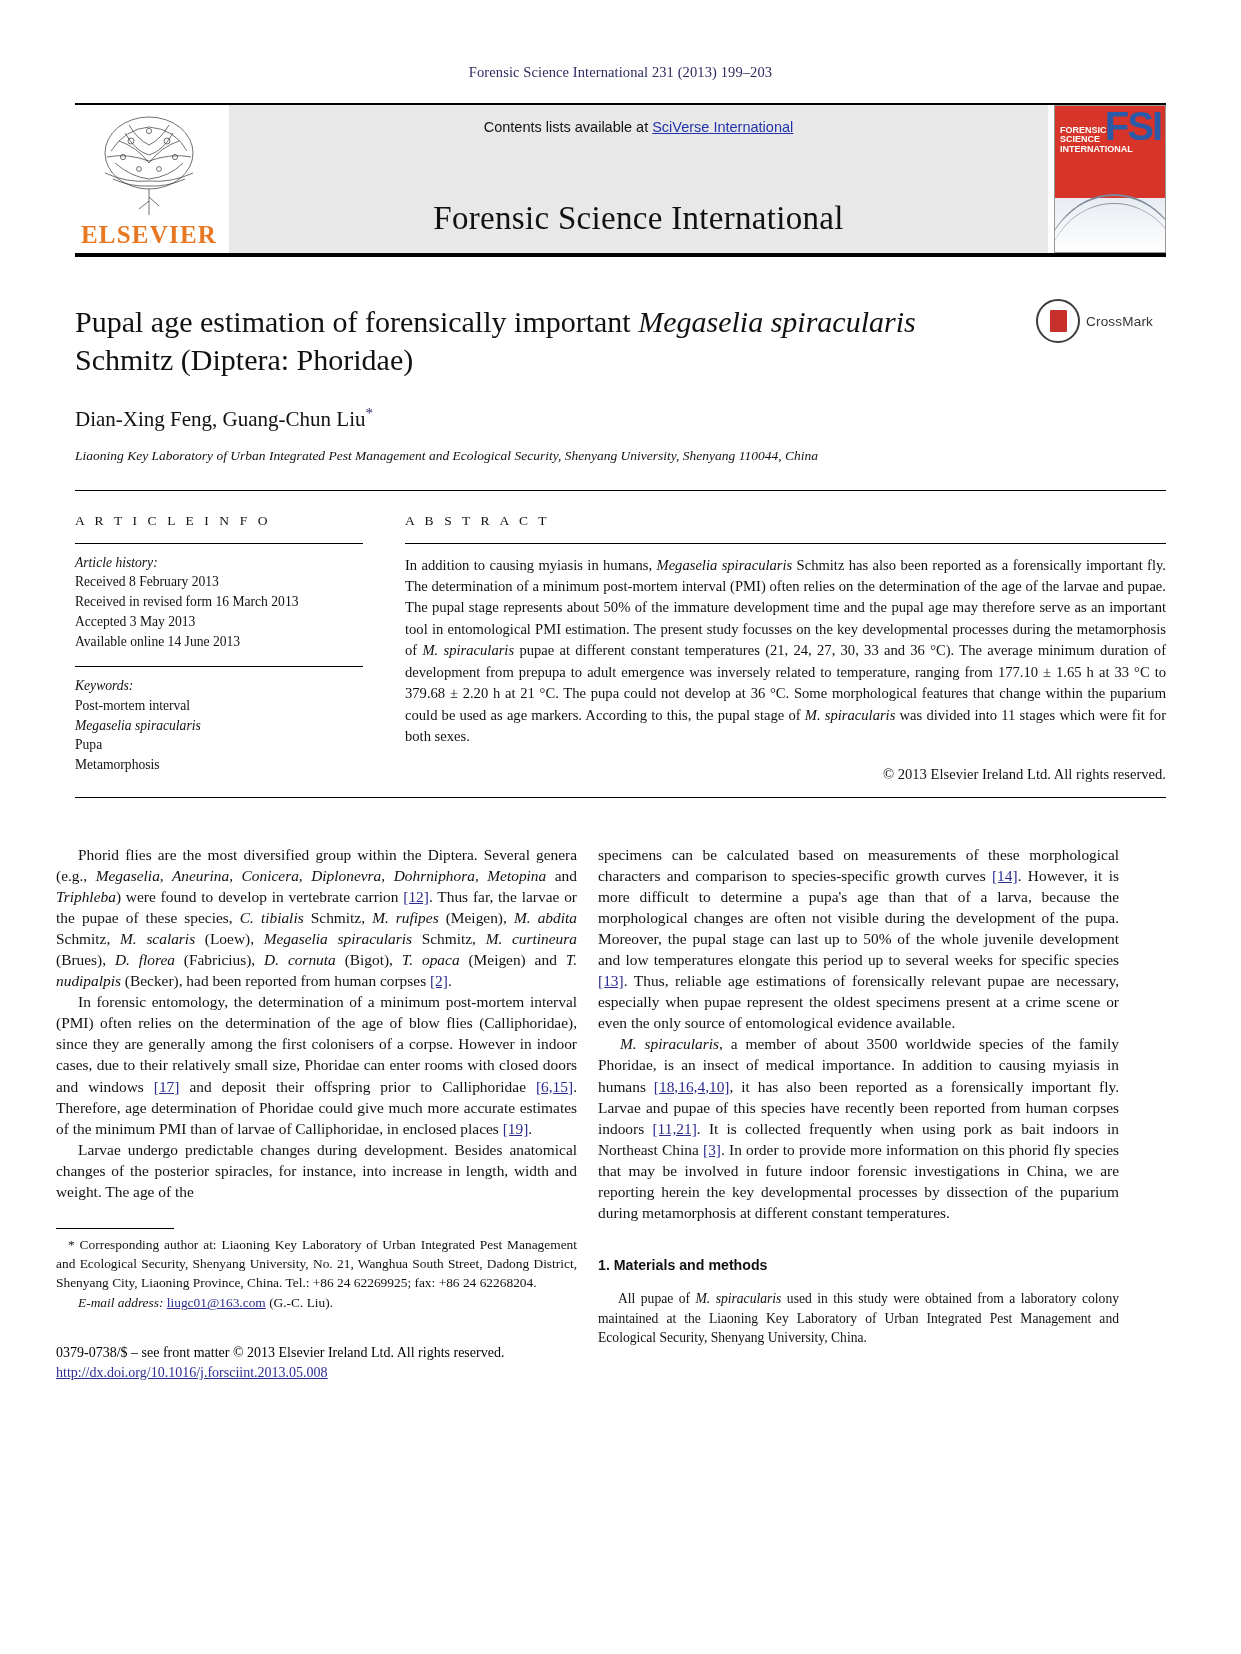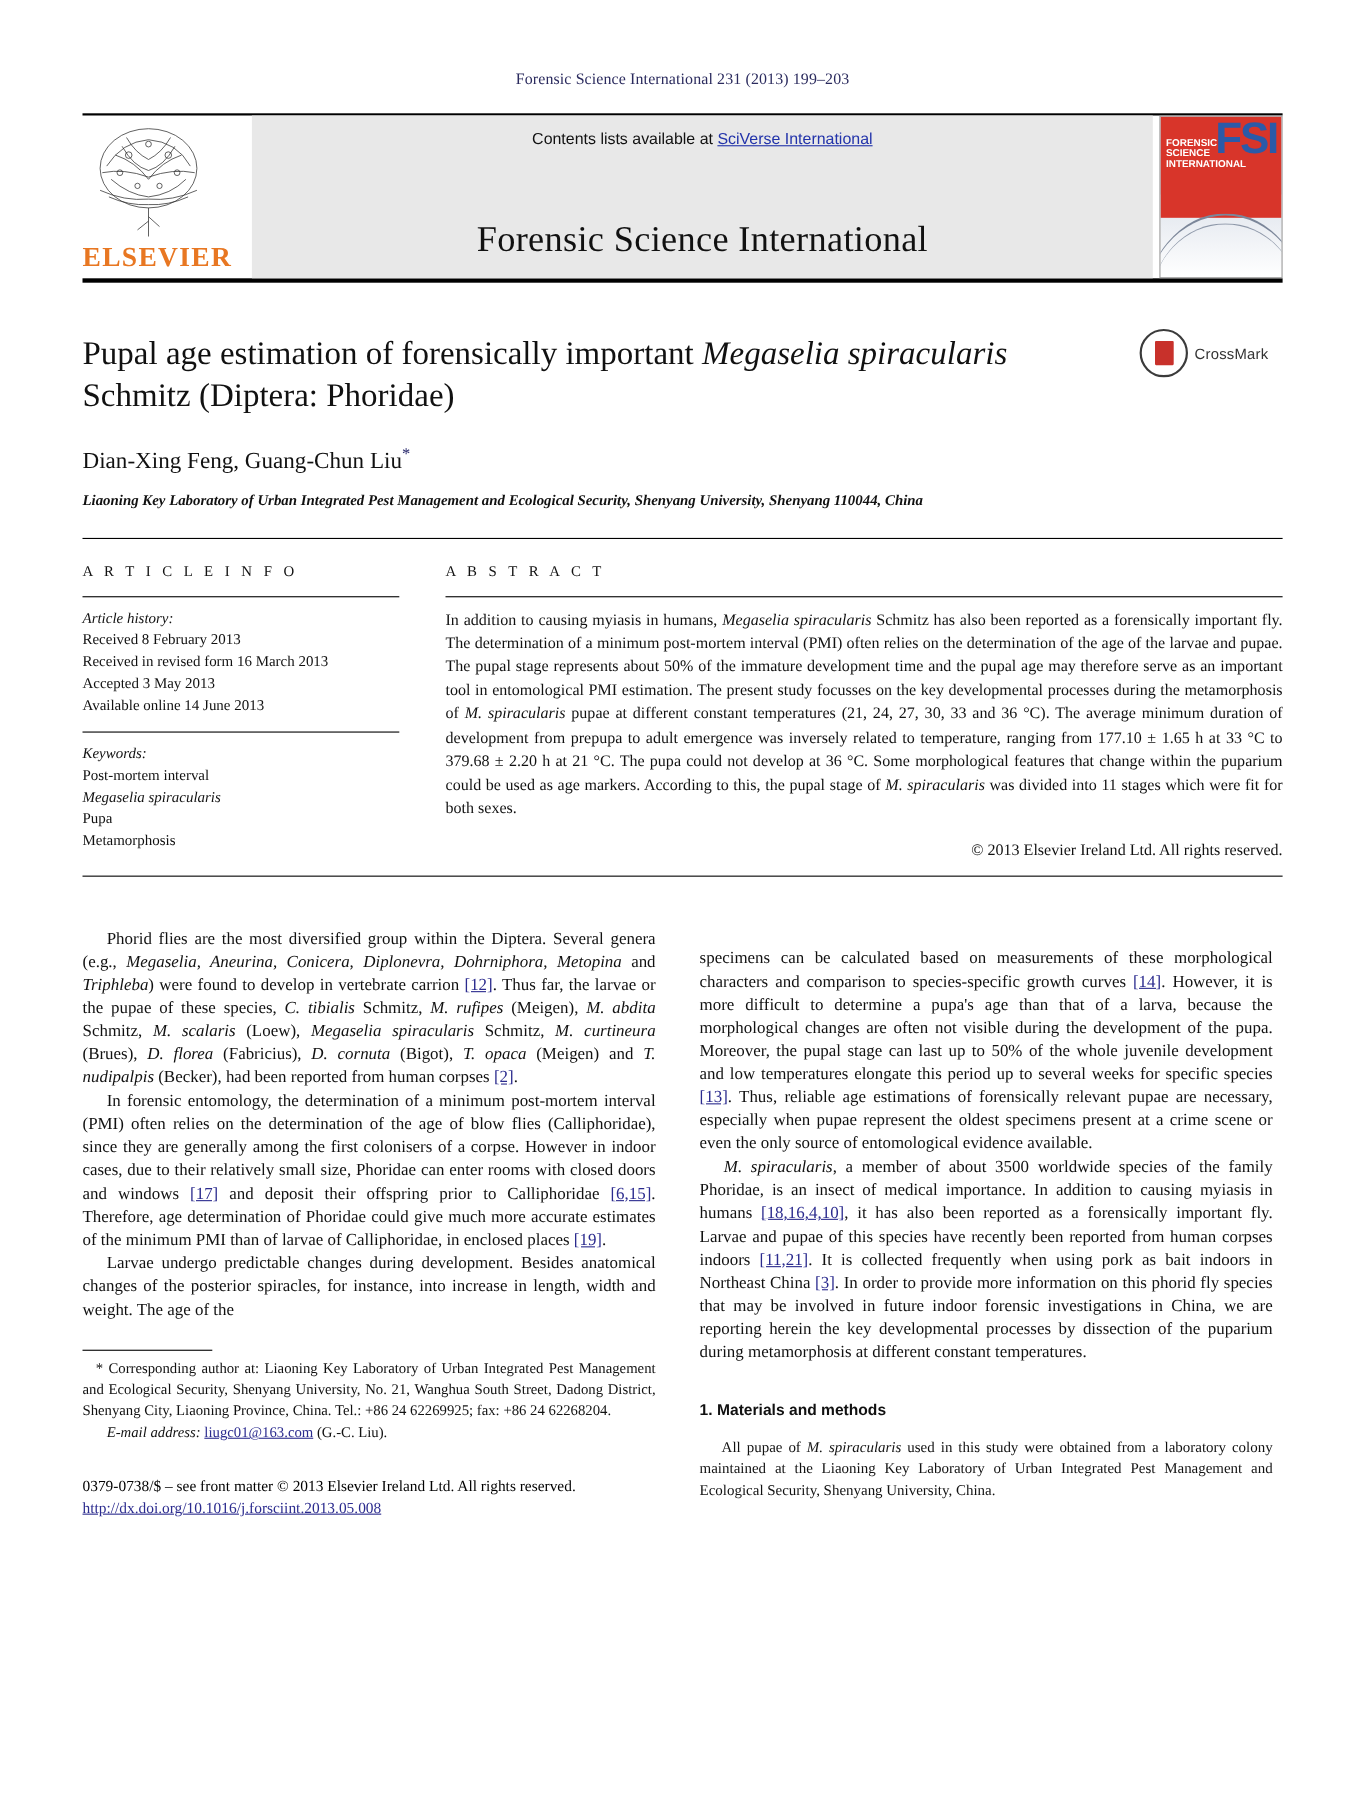--- a/index.html
+++ b/index.html
@@ -39,21 +39,21 @@
     padding-top: 0;
     display: flex;
     align-items: stretch;
     height: 148px;
   }
   .elsevier-logo {
     width: 148px;
     flex: 0 0 148px;
     display: flex;
     flex-direction: column;
-    align-items: flex-start;
+    align-items: center;
     justify-content: flex-start;
     padding-top: 6px;
     box-sizing: border-box;
   }
   .tree-svg { display:block; }
   .elsevier-word {
     font-family: "Liberation Serif", serif;
     font-size: 25px;
     font-weight: bold;
     letter-spacing: 1.2px;
@@ -206,21 +206,20 @@
     margin-top: 26px;
     color: #111;
   }
   .authors .star { color: #2b2b6e; font-size: 15px; vertical-align: super; }
   .affiliation {
     font-family: "Liberation Serif", serif;
     font-style: italic;
     font-size: 13.5px;
     margin-top: 16px;
     color: #111;
-    font-weight: bold;
   }
 
   
   .info-abstract {
     margin: 26px 75px 0 75px;
     border-top: 1.3px solid #000;
     padding-top: 22px;
     display: flex;
     gap: 42px;
   }
@@ -260,24 +259,23 @@
     margin-top: 18px;
     color: #111;
   }
   .abs-bottom-rule {
     margin: 14px 75px 0 75px;
     border-top: 1.3px solid #000;
   }
 
   
   .body-cols {
-    margin: 46px 75px 0 75px;
-    display: flex;
-    gap: 40px;
-    align-items: center;
+    margin: 46px 75px 0 56px;
+    display: flex;
+    gap: 21px;
   }
   .bcol { width: 521px; flex: 0 0 521px; }
   .bcol p {
     font-family: "Liberation Serif", serif;
     font-size: 15.4px;
     line-height: 1.37;
     text-align: justify;
     margin: 0;
     text-indent: 22px;
     color: #111;

